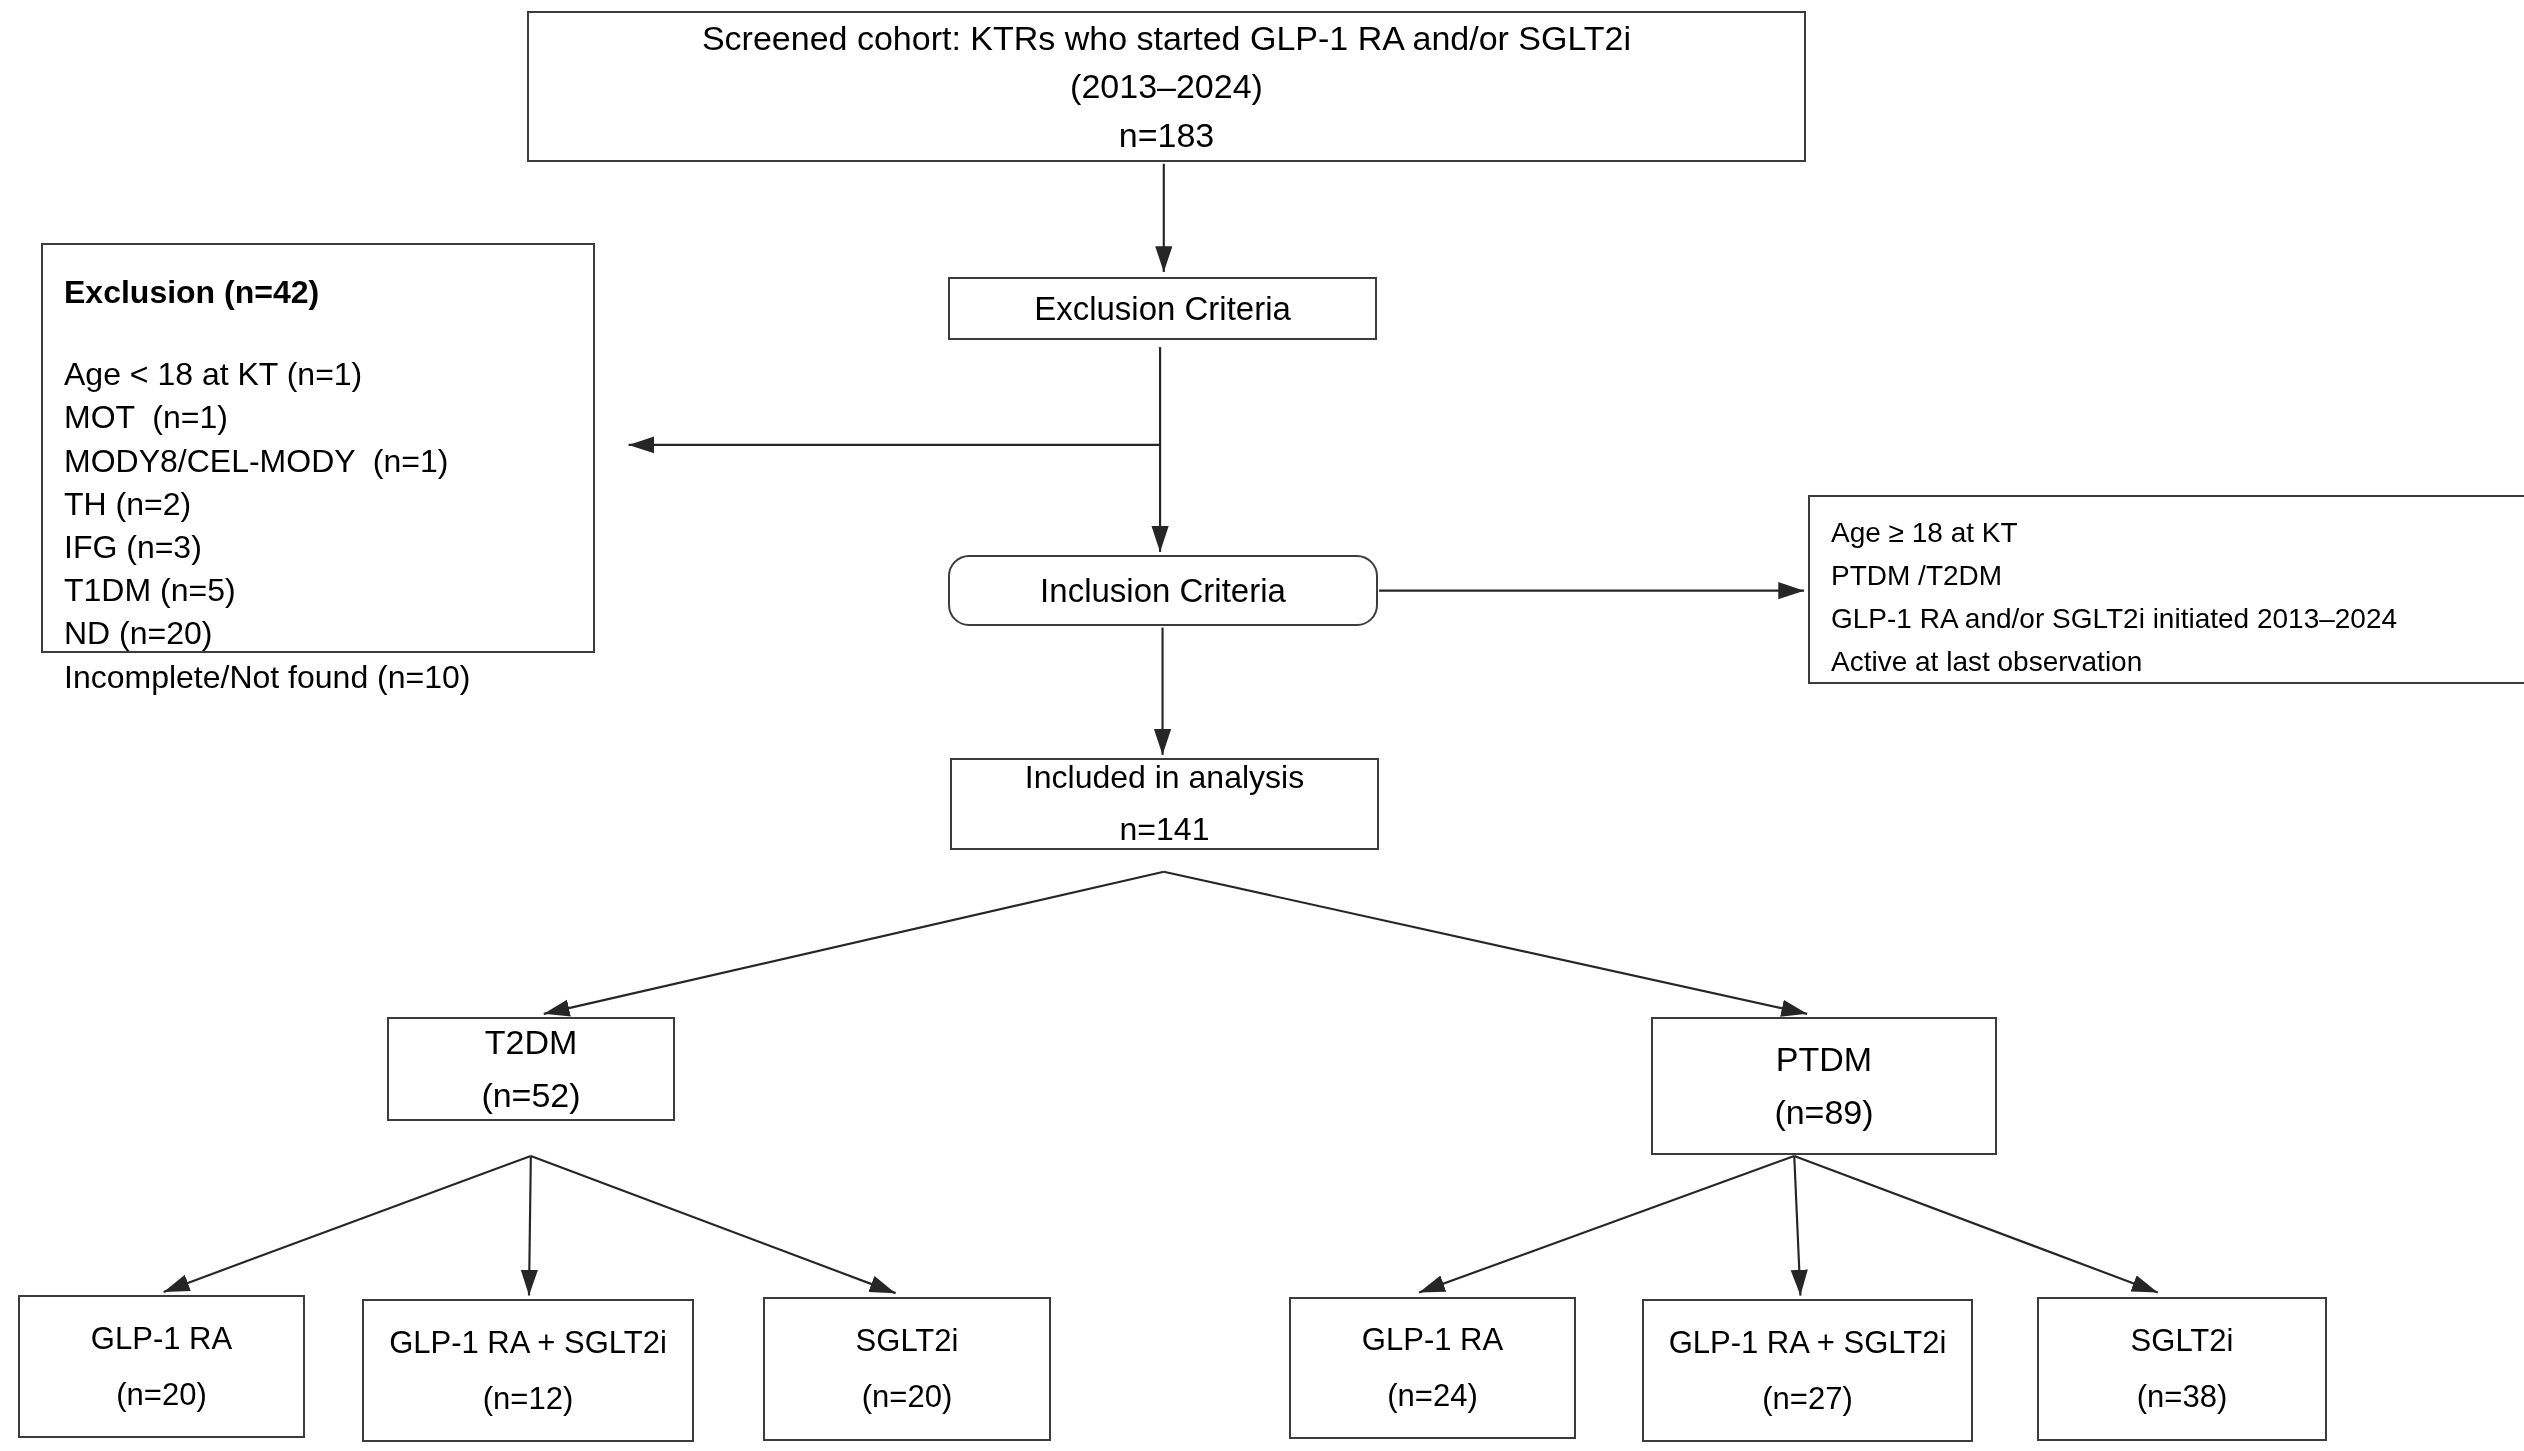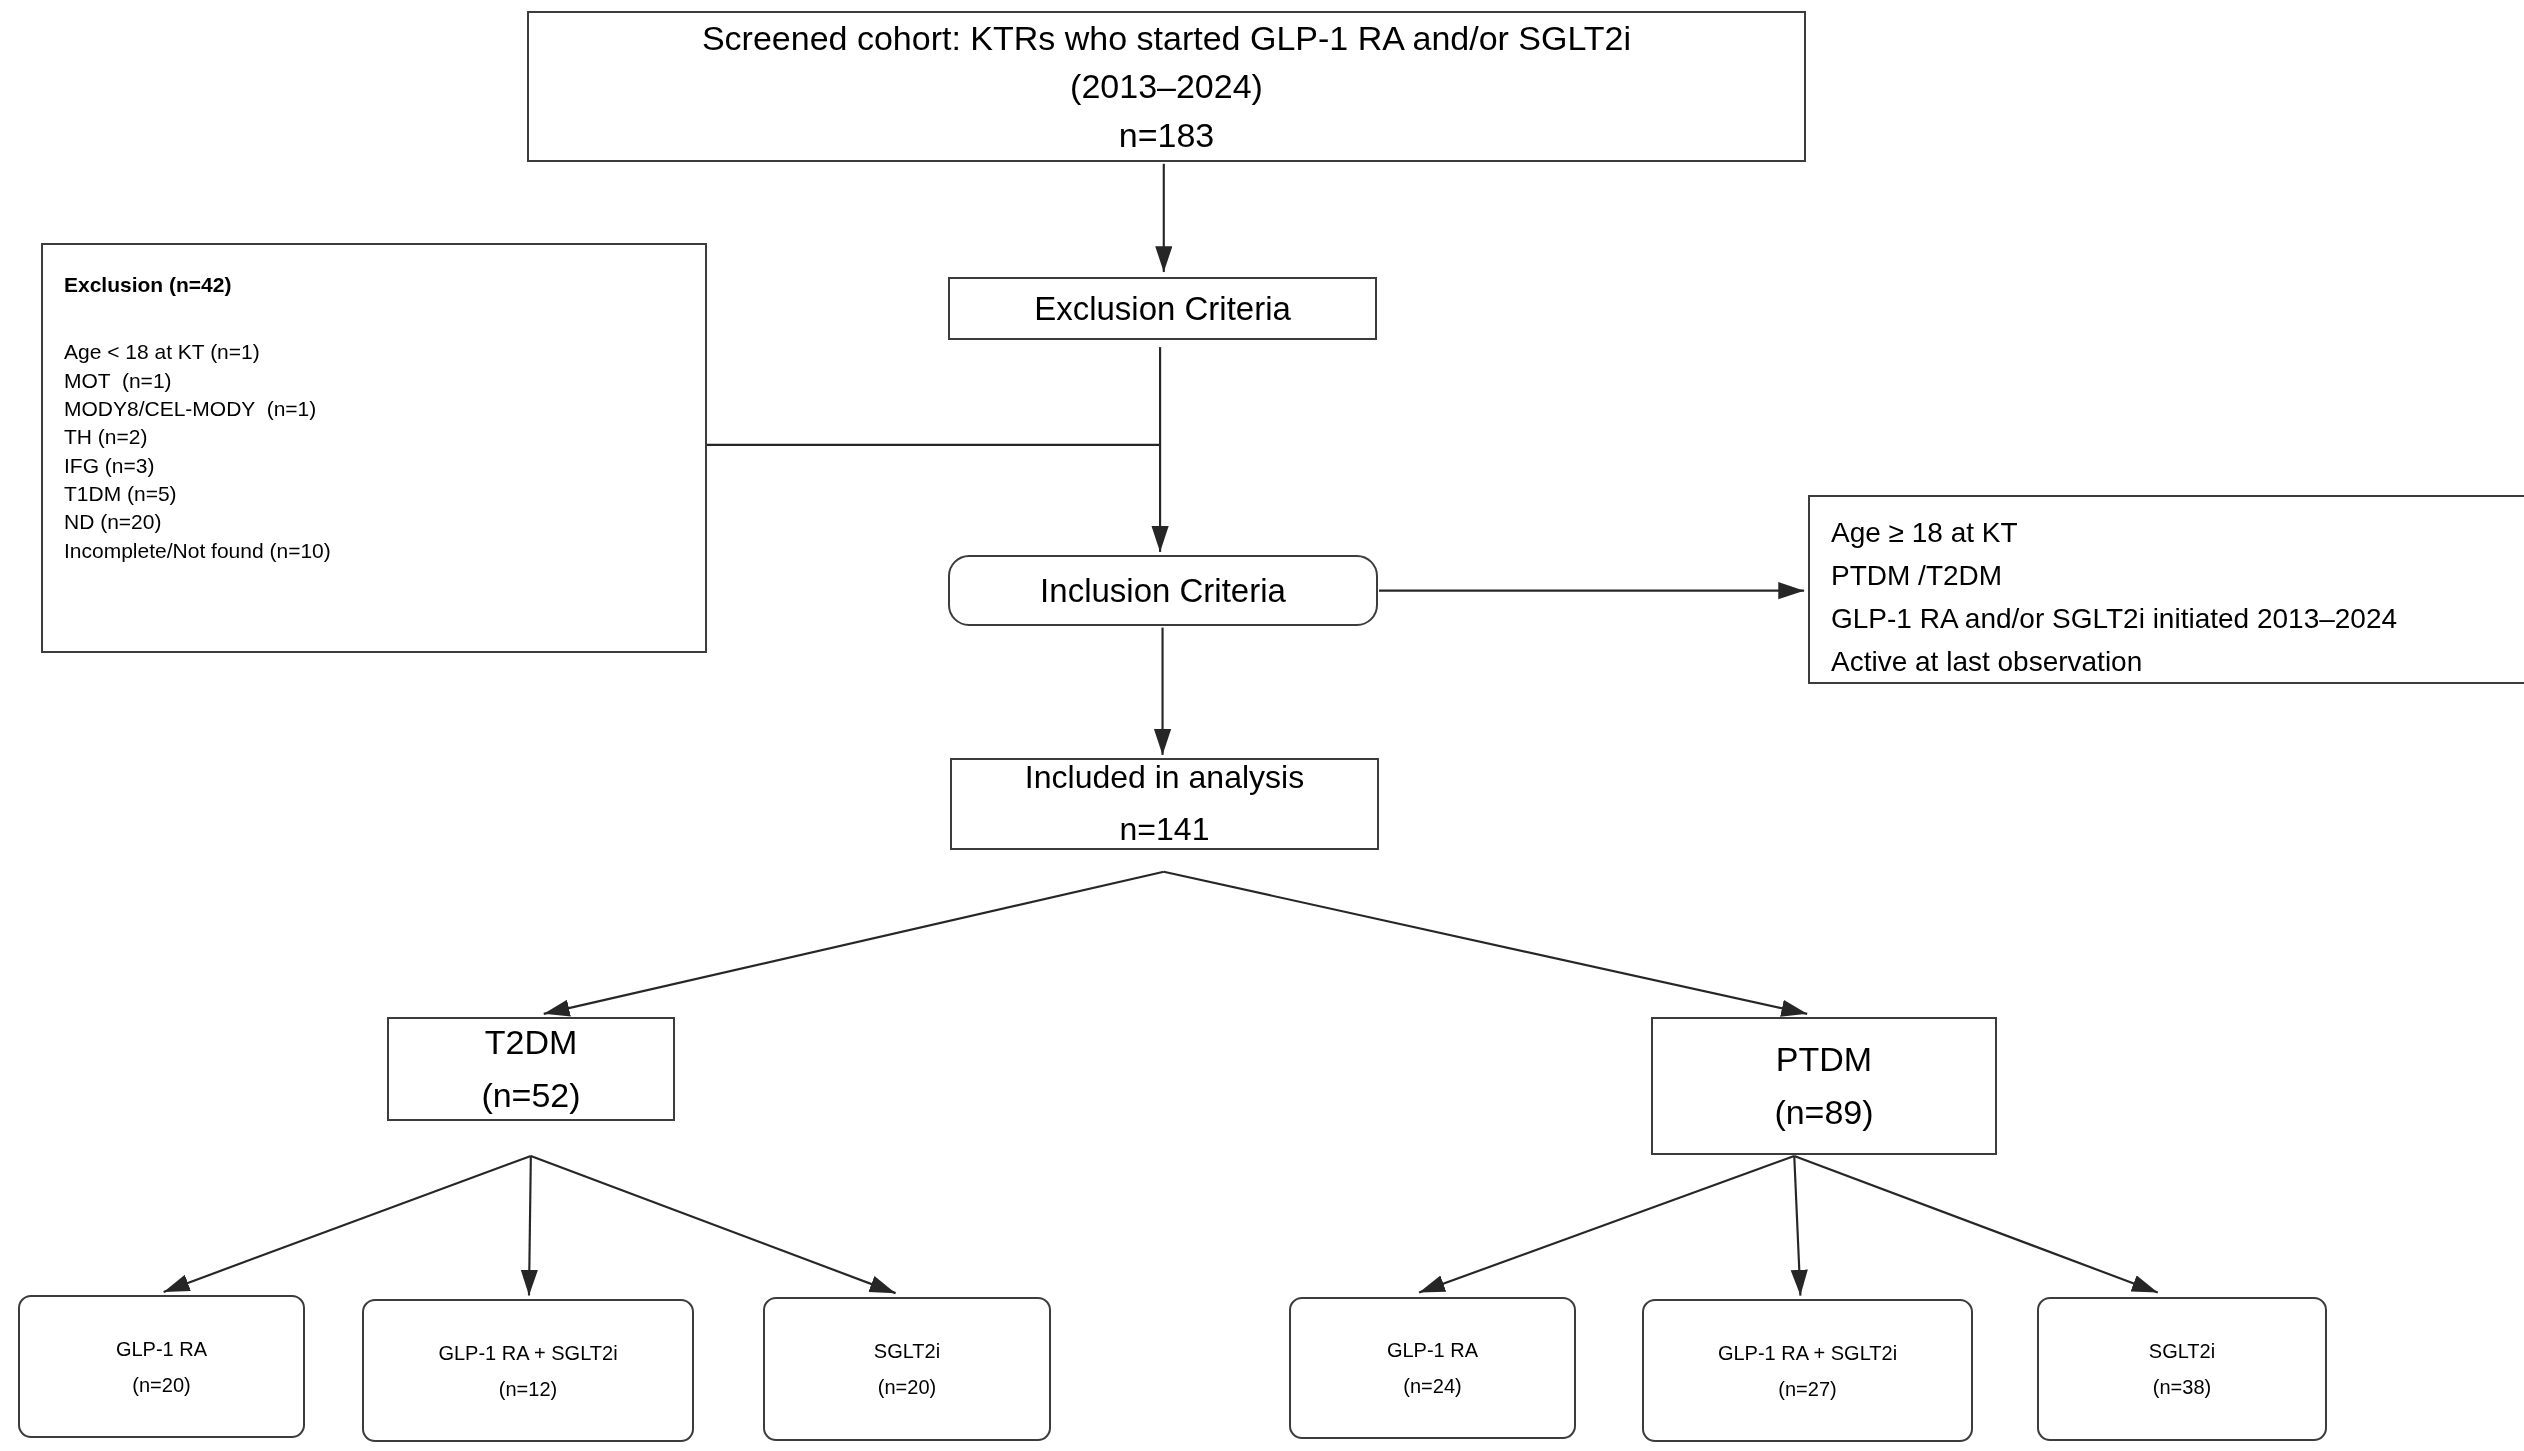--- a/index.html
+++ b/index.html
@@ -43,32 +43,32 @@
   #box-included            { left: 950px; top: 758px; width: 429px;  height: 92px; font-size: 32px; line-height: 1.62; }
   #box-t2dm                { left: 387px;  top: 1017px; width: 288px;  height: 104px; font-size: 34px; line-height: 1.55; }
   #box-ptdm                { left: 1651px; top: 1017px; width: 346px;  height: 138px; font-size: 34px; line-height: 1.55; }
 
   #box-t2dm-glp1   { left: 18px;   top: 1295px; width: 287px; height: 143px; }
   #box-t2dm-combo  { left: 362px;  top: 1299px; width: 332px; height: 143px; }
   #box-t2dm-sglt2i { left: 763px; top: 1297px; width: 288px; height: 144px; }
   #box-ptdm-glp1   { left: 1289px; top: 1297px; width: 287px; height: 142px; }
   #box-ptdm-combo  { left: 1642px; top: 1299px; width: 331px; height: 143px; }
   #box-ptdm-sglt2i { left: 2037px; top: 1297px; width: 290px; height: 144px; }
-  .leaf { font-size: 20px; line-height: 1.8; border-radius: 13px; }
+  .leaf { font-size: 31px; line-height: 1.8; }
 
   
   .detail-box {
     align-items: flex-start;
     justify-content: flex-start;
     text-align: left;
     font-weight: normal;
   }
   #box-exclusion-detail {
-    left: 41px; top: 243px; width: 666px; height: 410px;
-    font-size: 21px; padding: 26px 12.3px 0 21px; line-height: 1.35;
+    left: 41px; top: 243px; width: 554px; height: 410px;
+    font-size: 32px; padding: 26px 12.3px 0 21px; line-height: 1.35;
   }
   #box-exclusion-detail .detail-title {
     font-weight: bold;
     margin-bottom: 39px;
   }
   #box-inclusion-detail {
     left: 1808px; top: 495px; width: 764px; height: 189px;
     font-size: 28px; padding: 16px 12.3px 0 21px; line-height: 1.44; justify-content: space-between;
   }
   .detail-line { white-space: pre-wrap; }

